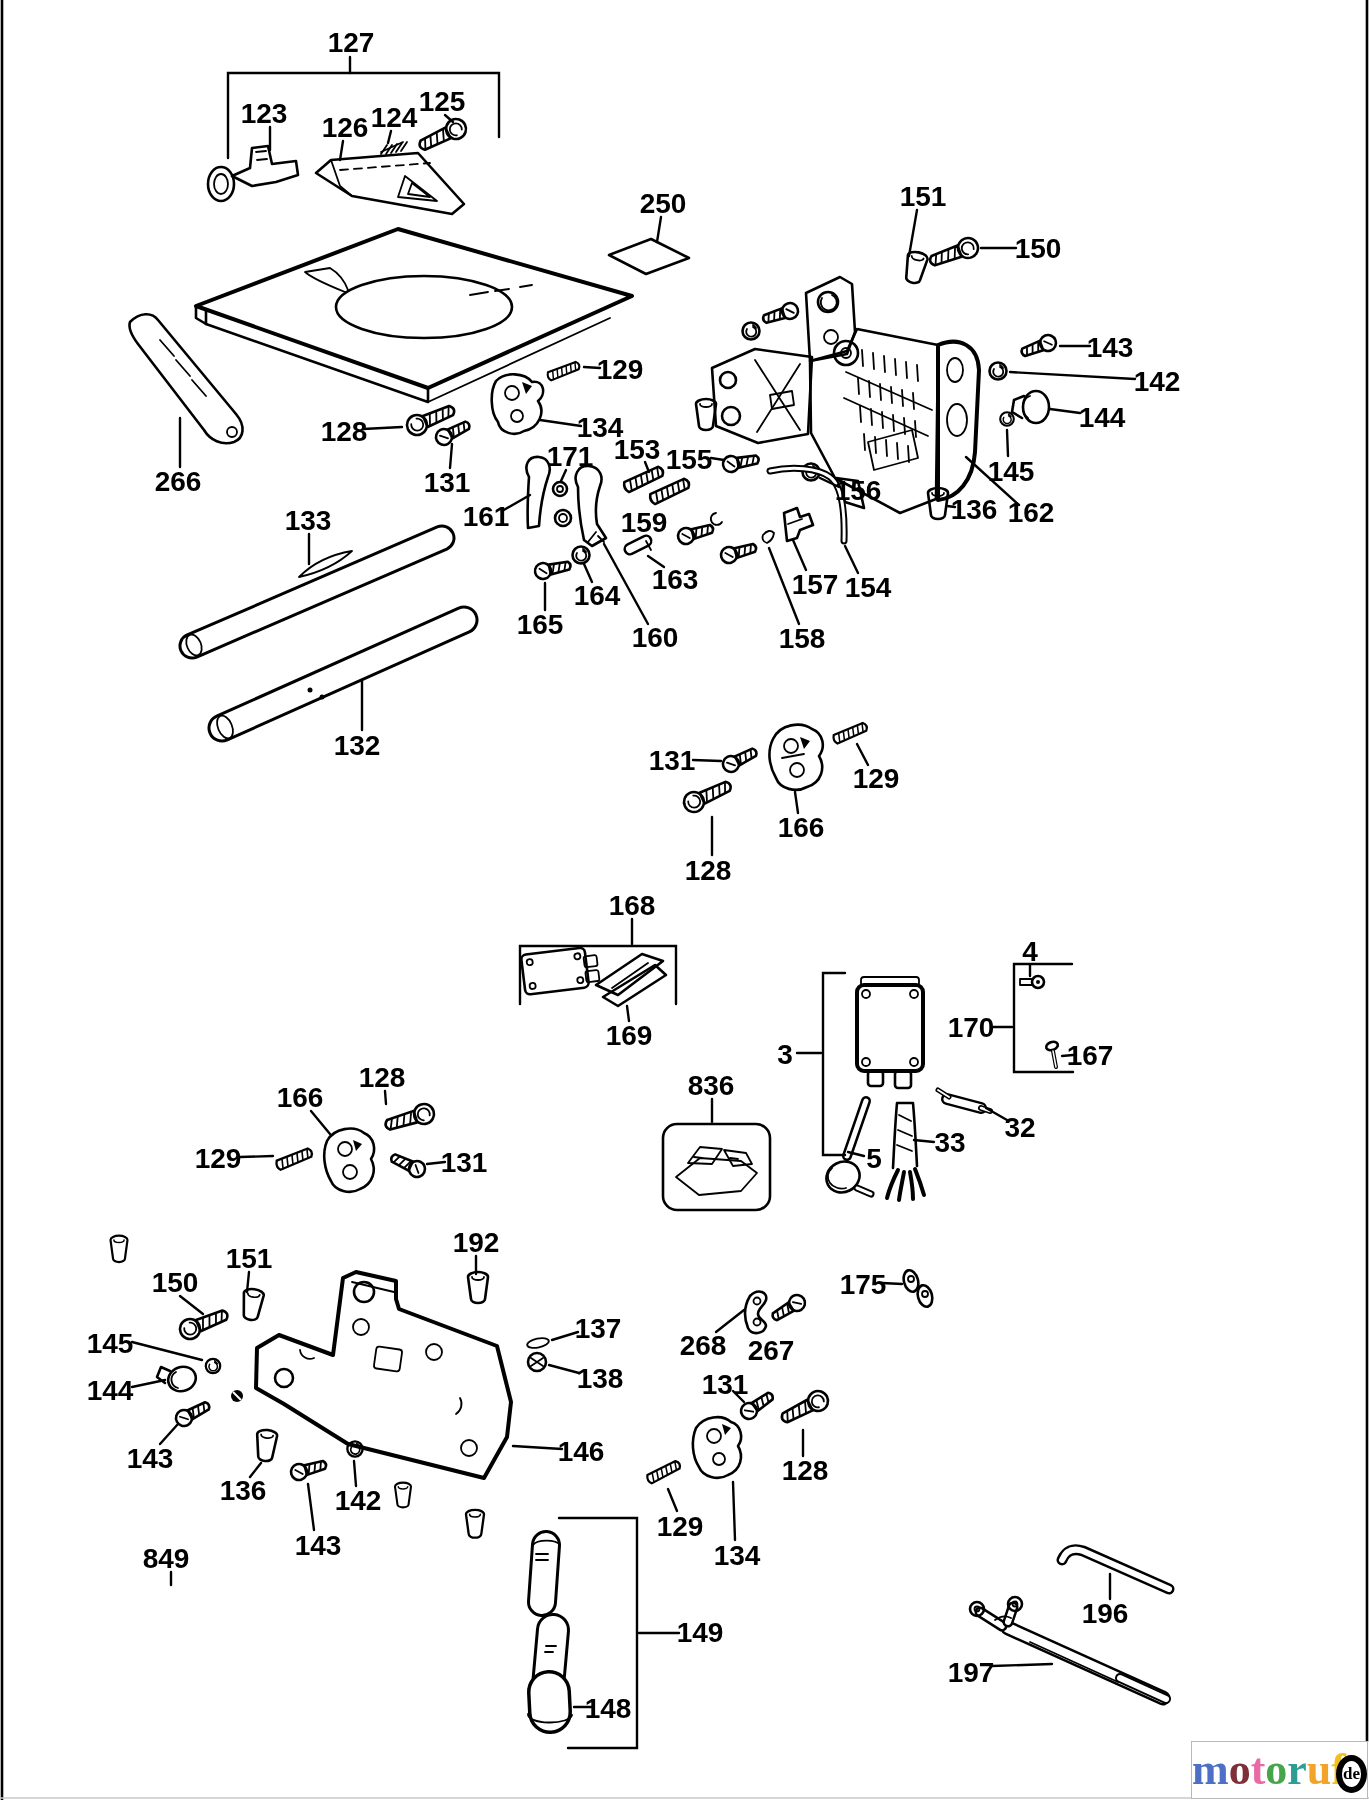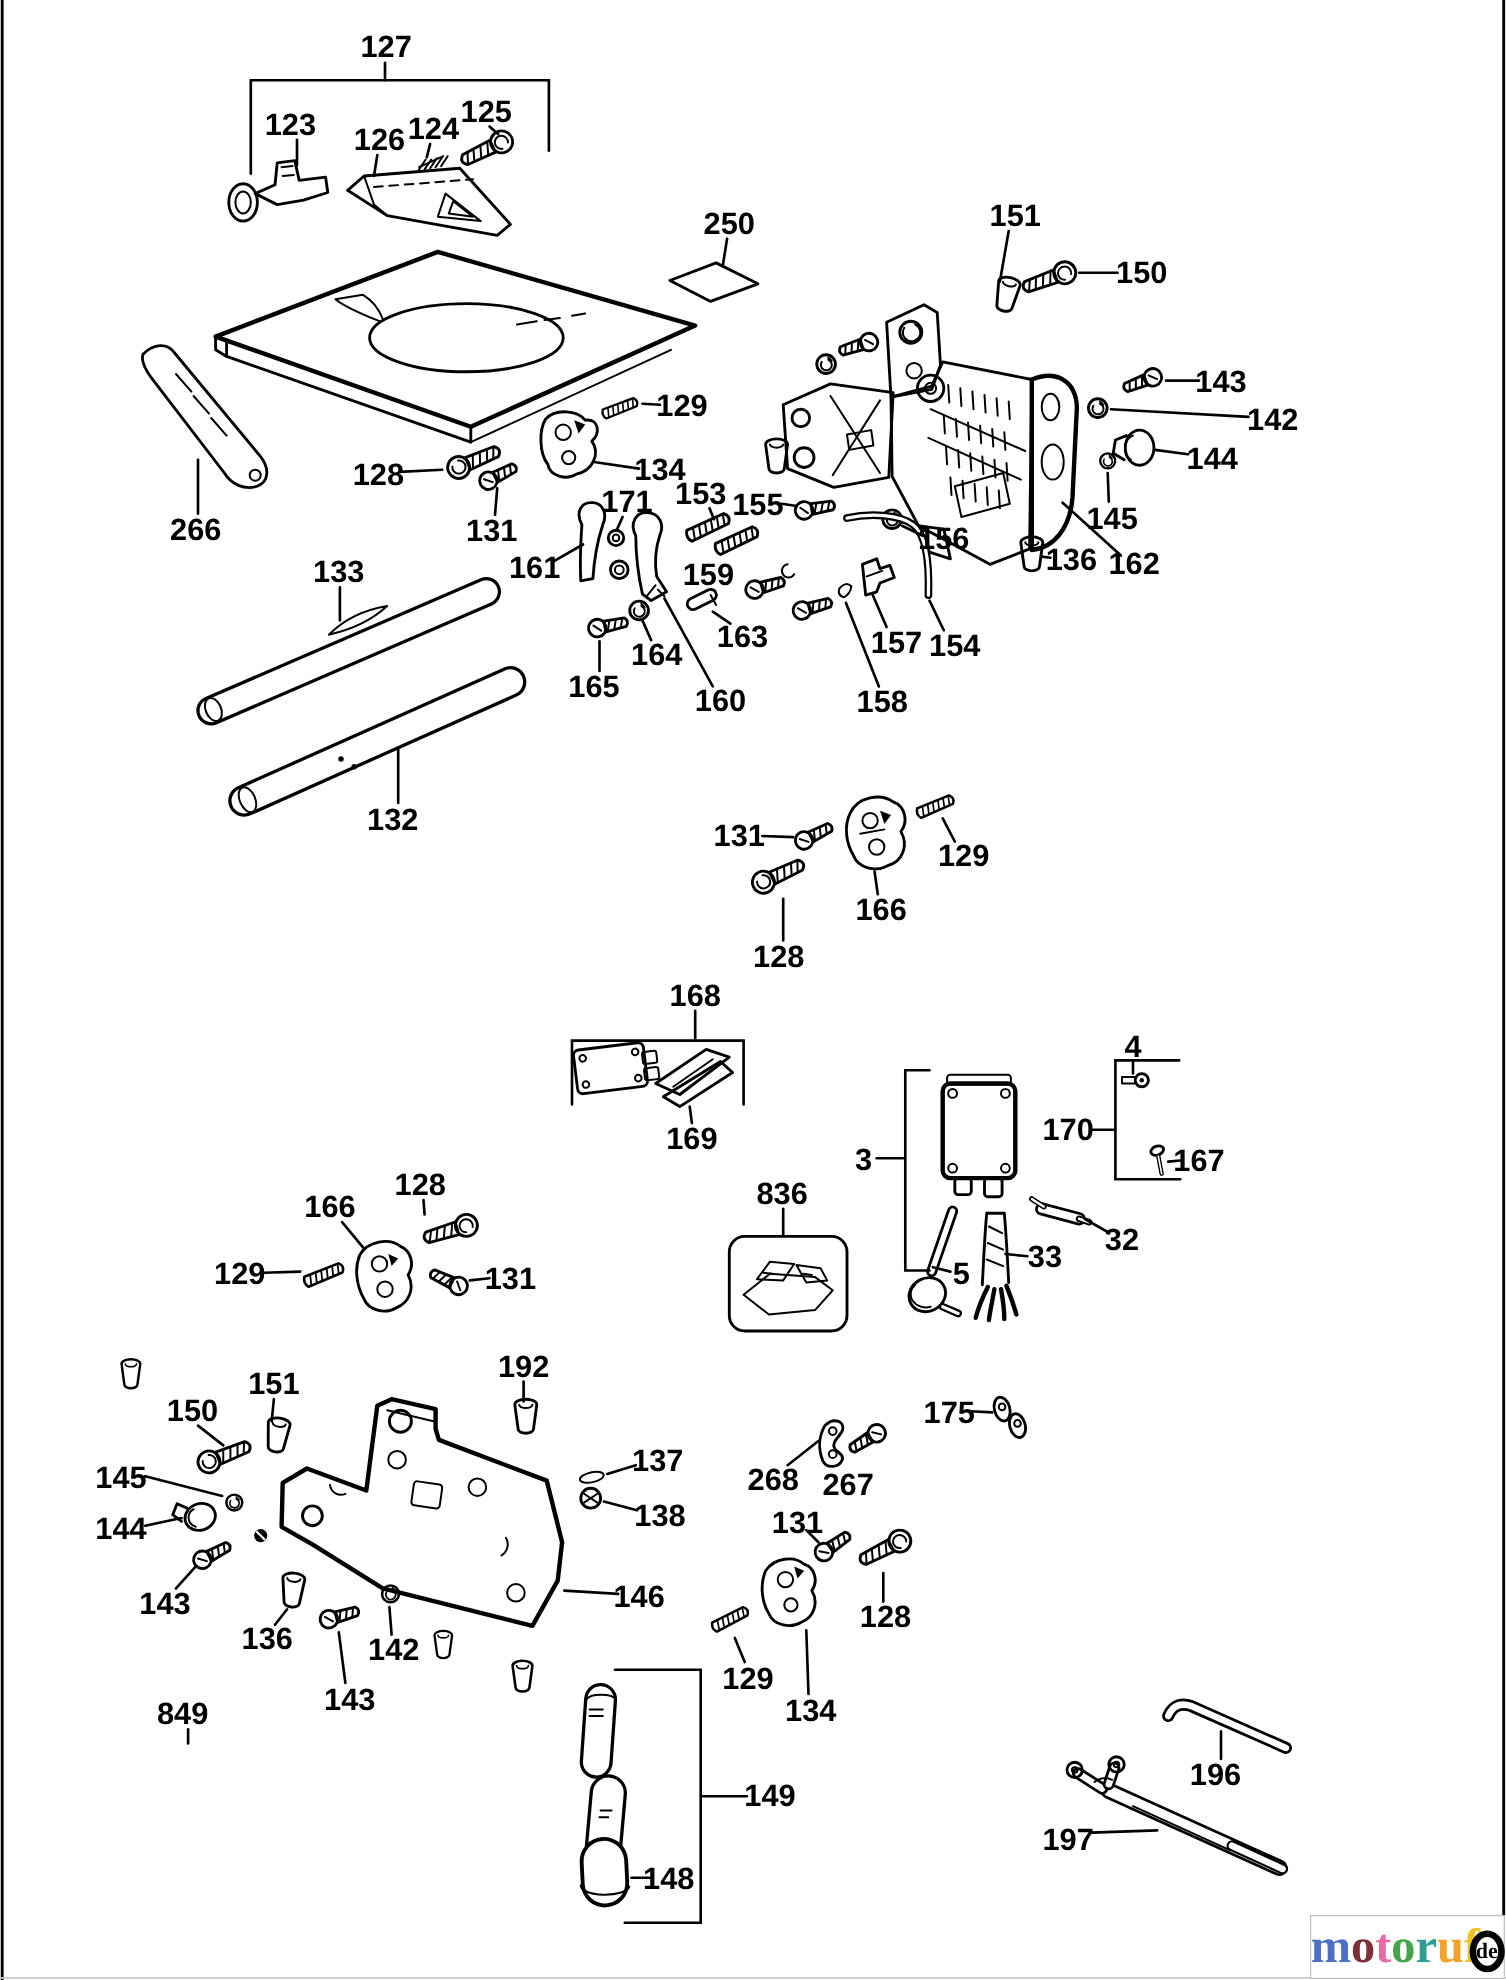--- a/index.html
+++ b/index.html
@@ -15,21 +15,21 @@
   .leader{fill:none;stroke:#000;stroke-width:2.4;stroke-linecap:round;}
   text.callout{font:bold 28px "Liberation Sans",sans-serif;fill:#000;
                text-anchor:middle;dominant-baseline:central;}
   #watermark{position:absolute;left:1191px;top:1741px;width:177px;height:58px;
              background:#fff;border:1px solid #b9b9b9;display:flex;align-items:center;
              justify-content:center;box-sizing:border-box;}
   #watermark-word{font-family:"Liberation Serif",serif;font-size:44px;font-weight:bold;
                   line-height:1;letter-spacing:0px;white-space:nowrap;}
   #watermark-badge{display:inline-flex;align-items:center;justify-content:center;
                    width:26px;height:26px;border:6px solid #000;border-radius:50%;
-                   background:#fff;font-family:"Liberation Serif",serif;font-size:20px;
+                   background:#fff;font-family:"Liberation Serif",serif;font-size:17px;
                    font-weight:bold;color:#000;margin-left:-10px;position:relative;top:4px;}
 </style>
 </head>
 <body>
 
 <div id="stage">
 <svg id="diagram" width="1369" height="1800" viewBox="0 0 1369 1800" xmlns="http://www.w3.org/2000/svg">
   <defs>
     <g id="p-bolt">
       <circle class="s" cx="0" cy="0" r="10"></circle>

